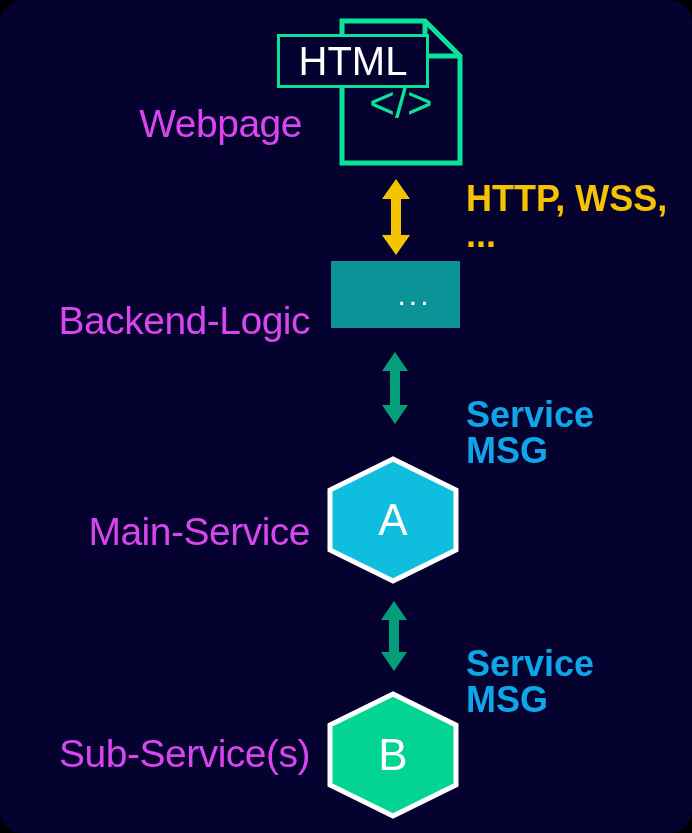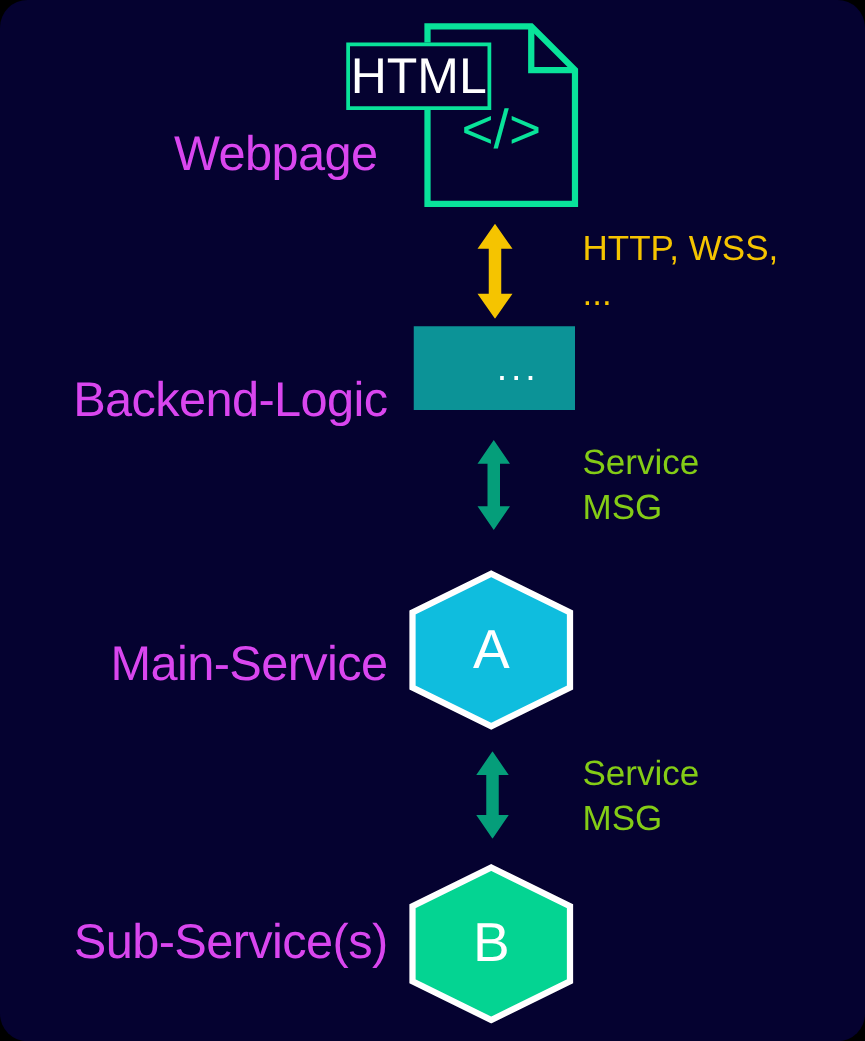--- a/index.html
+++ b/index.html
@@ -39,21 +39,21 @@
     position: absolute;
     left: 339px;
     top: 18px;
     width: 124px;
     height: 148px;
   }
   .html-badge {
     position: absolute;
     left: 277px;
     top: 34px;
-    width: 116px;
+    width: 152px;
     height: 54px;
     border: 3px solid #09E39A;
     box-sizing: border-box;
     background: #050230;
     display: flex;
     align-items: center;
     justify-content: center;
   }
   .html-badge span {
     color: #ffffff;
@@ -63,27 +63,27 @@
   }
 
   
   .arrow {
     position: absolute;
   }
 
   
   .conn-label {
     position: absolute;
-    font-size: 28px;
+    font-size: 36px;
     line-height: 36px;
     white-space: pre-line;
-    font-weight: 400;
+    font-weight: 700;
   }
   .conn-label.yellow { color: #F5C400; }
-  .conn-label.green  { color: #84cc16; }
+  .conn-label.green  { color: #0ea5e9; margin-top: 45px; }
 
   
   .backend-box {
     position: absolute;
     left: 331px;
     top: 261px;
     width: 129px;
     height: 67px;
     background: #0C9397;
     display: flex;

